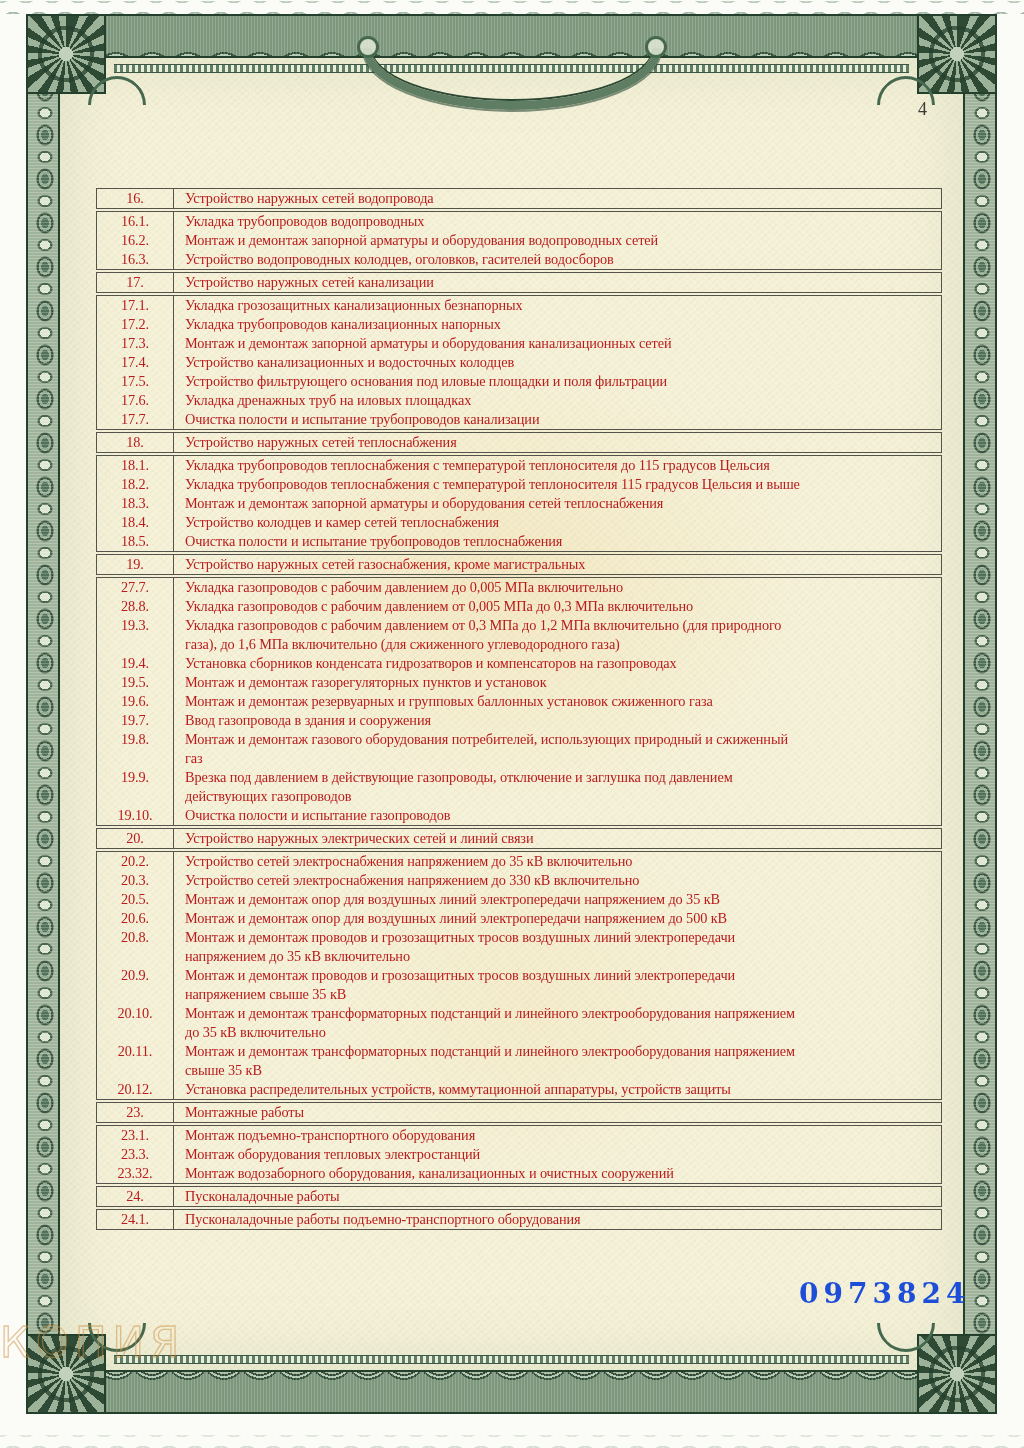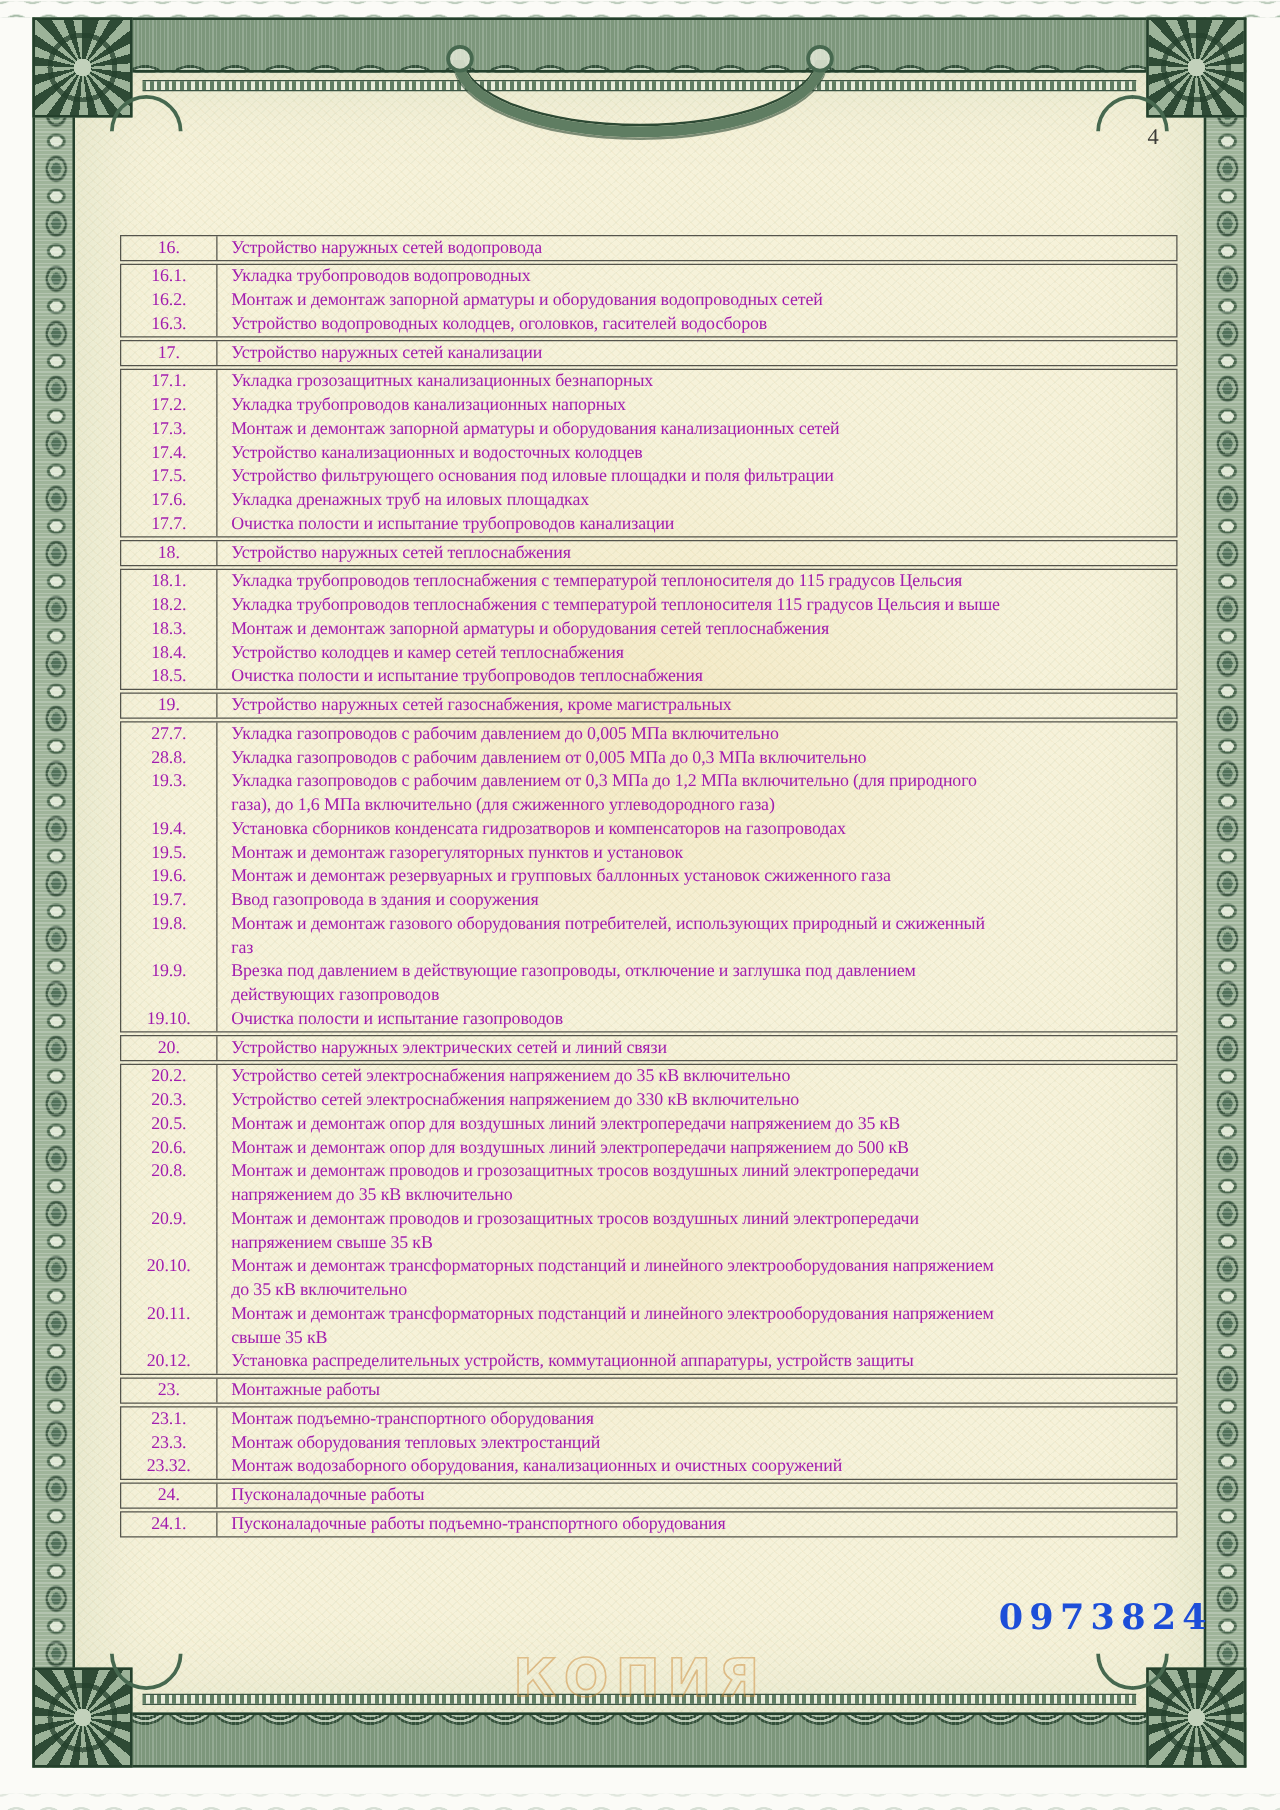--- a/index.html
+++ b/index.html
@@ -106,37 +106,37 @@
     box-shadow:inset 0 0 70px rgba(150,180,140,.28);
   }
 
   
   .page-num {
     position:absolute; left:918px; top:99px;
     font-size:18px; color:#3a3a36;
   }
   .doc-table {
     position:absolute; left:96px; top:188px; width:846px;
-    font-size:14.3px; color:#a21caf; letter-spacing:-0.1px;
+    font-size:14.3px; color:#b91c1c; letter-spacing:-0.1px;
   }
   .sec { border:1px solid #54544c; margin-bottom:2px; }
   .row { display:flex; line-height:19px; }
   .num {
     flex:0 0 77px; width:77px; text-align:center;
     border-right:1px solid #54544c;
   }
   .txt { flex:1; padding:0 6px 0 11px; white-space:nowrap; overflow:hidden; }
   .serial {
     position:absolute; left:799px; top:1277px;
     font-family:"DejaVu Serif", serif; font-weight:bold;
     font-size:28px; letter-spacing:5px; color:#1d4ed8;
   }
   .watermark {
-    position:absolute; left:0; right:0; top:1318px; text-align:center;
-    font-family:"DejaVu Sans", sans-serif; font-weight:bold;
+    position:absolute; left:0; right:0; top:1318px; text-align:left;
+    font-family:"DejaVu Sans", sans-serif; font-weight:normal;
     font-size:42px; letter-spacing:6px;
     color:rgba(206,140,58,.15);
     -webkit-text-fill-color:transparent;
     -webkit-text-stroke:1.3px rgba(206,140,58,.5);
   }
   .printer {
     position:absolute; left:0; right:0; top:1416px; text-align:center;
     font-family:"DejaVu Sans", sans-serif; font-size:8.5px;
     color:#4c4c46; letter-spacing:.3px;margin-top:44px;
   }

